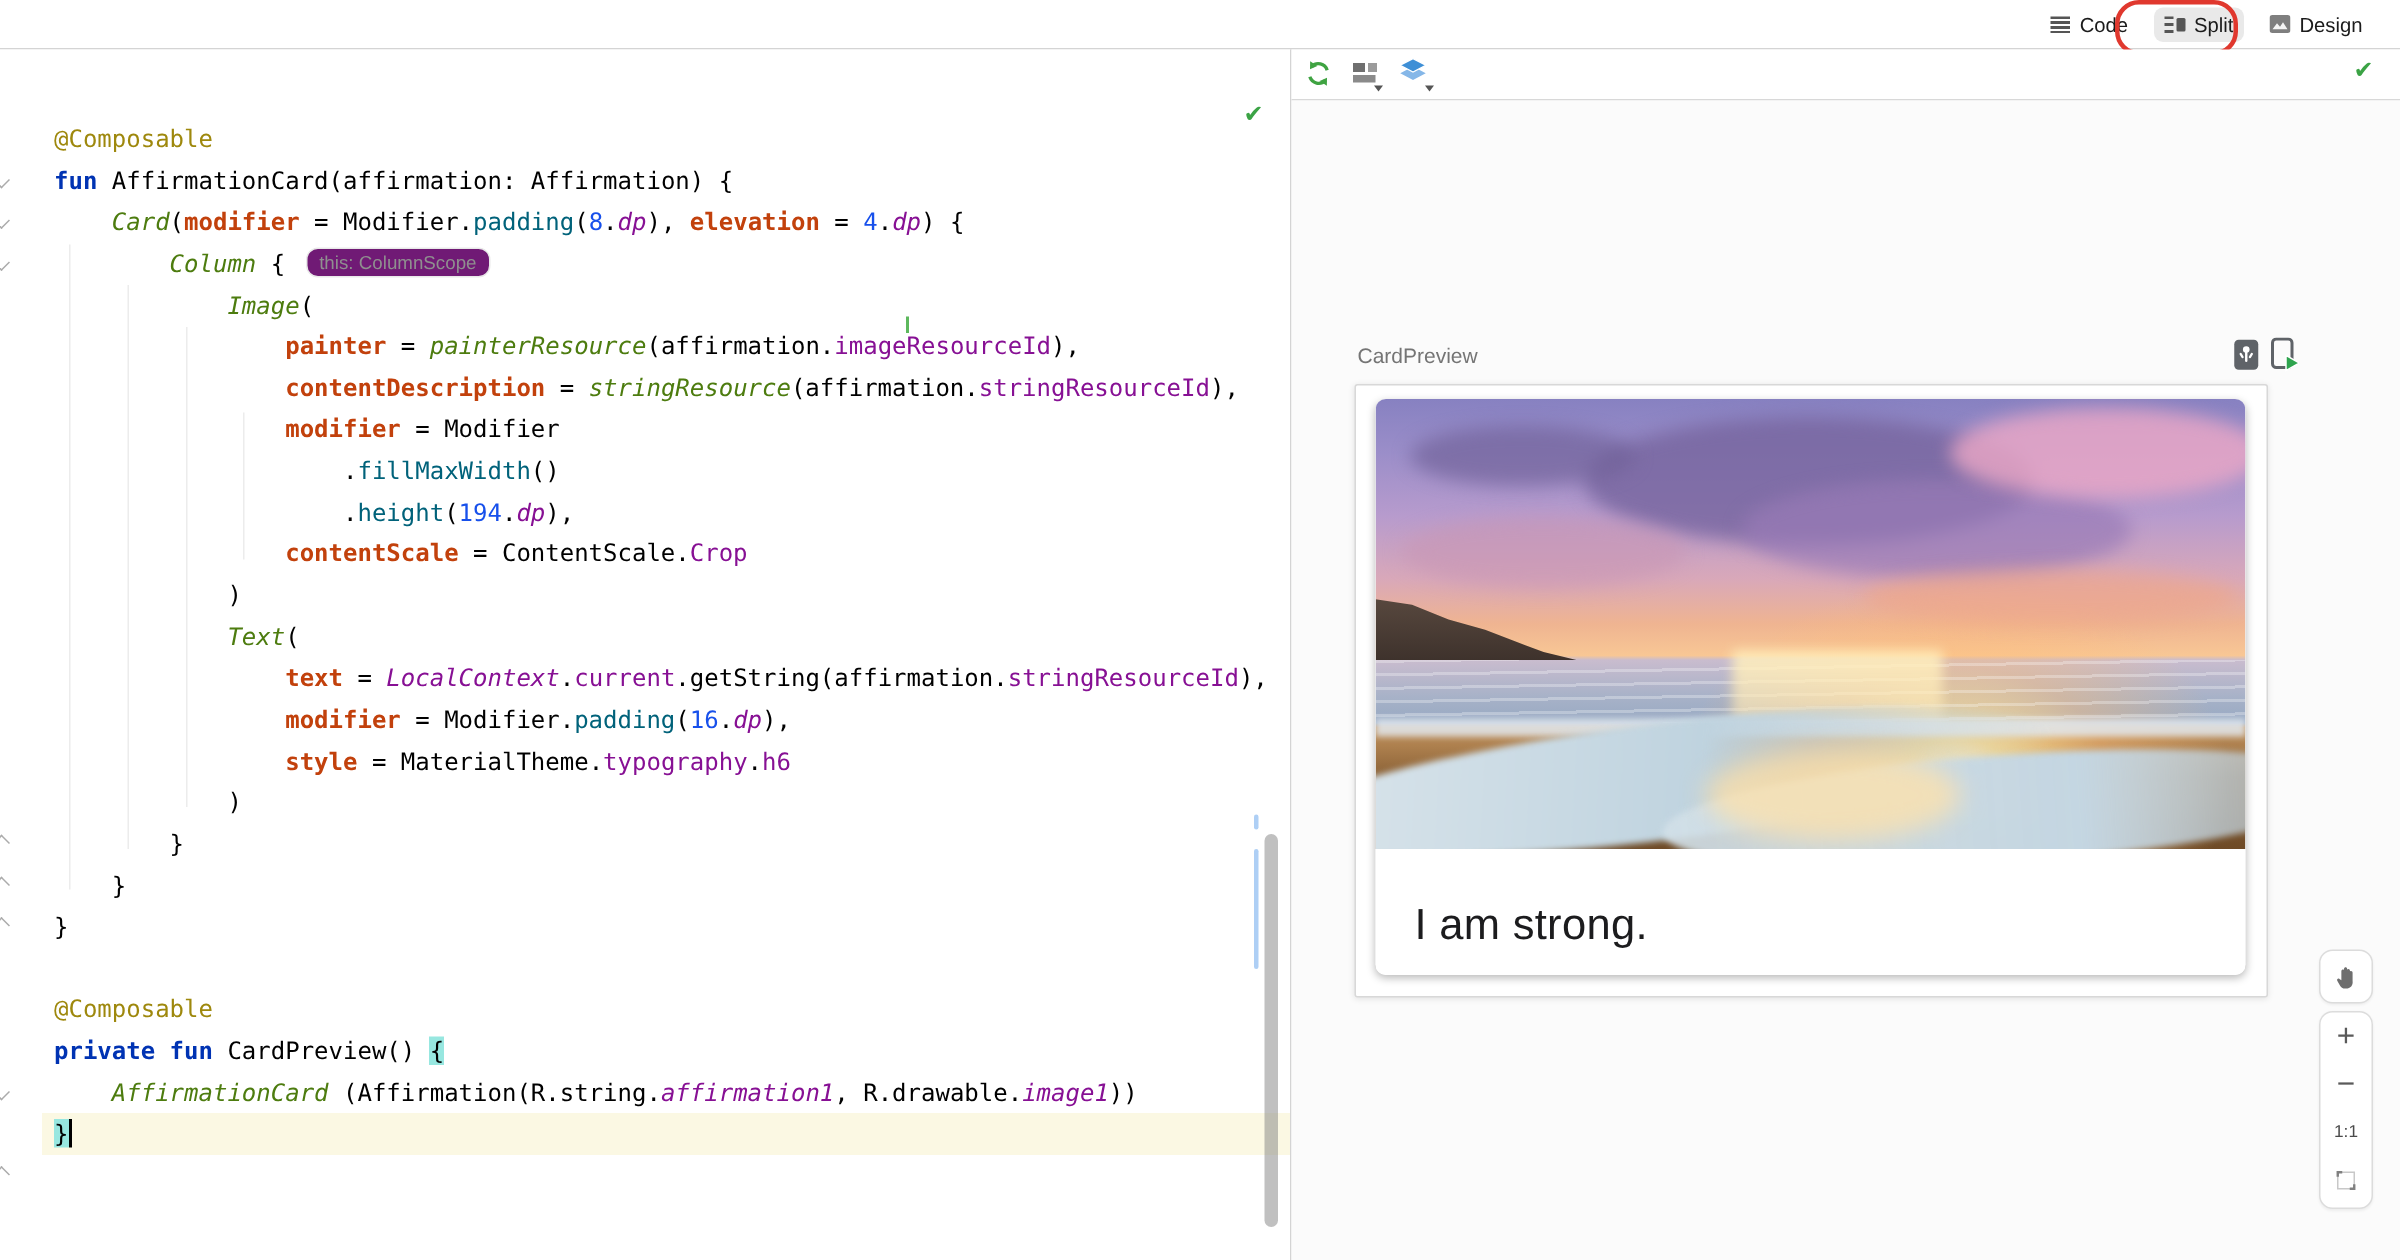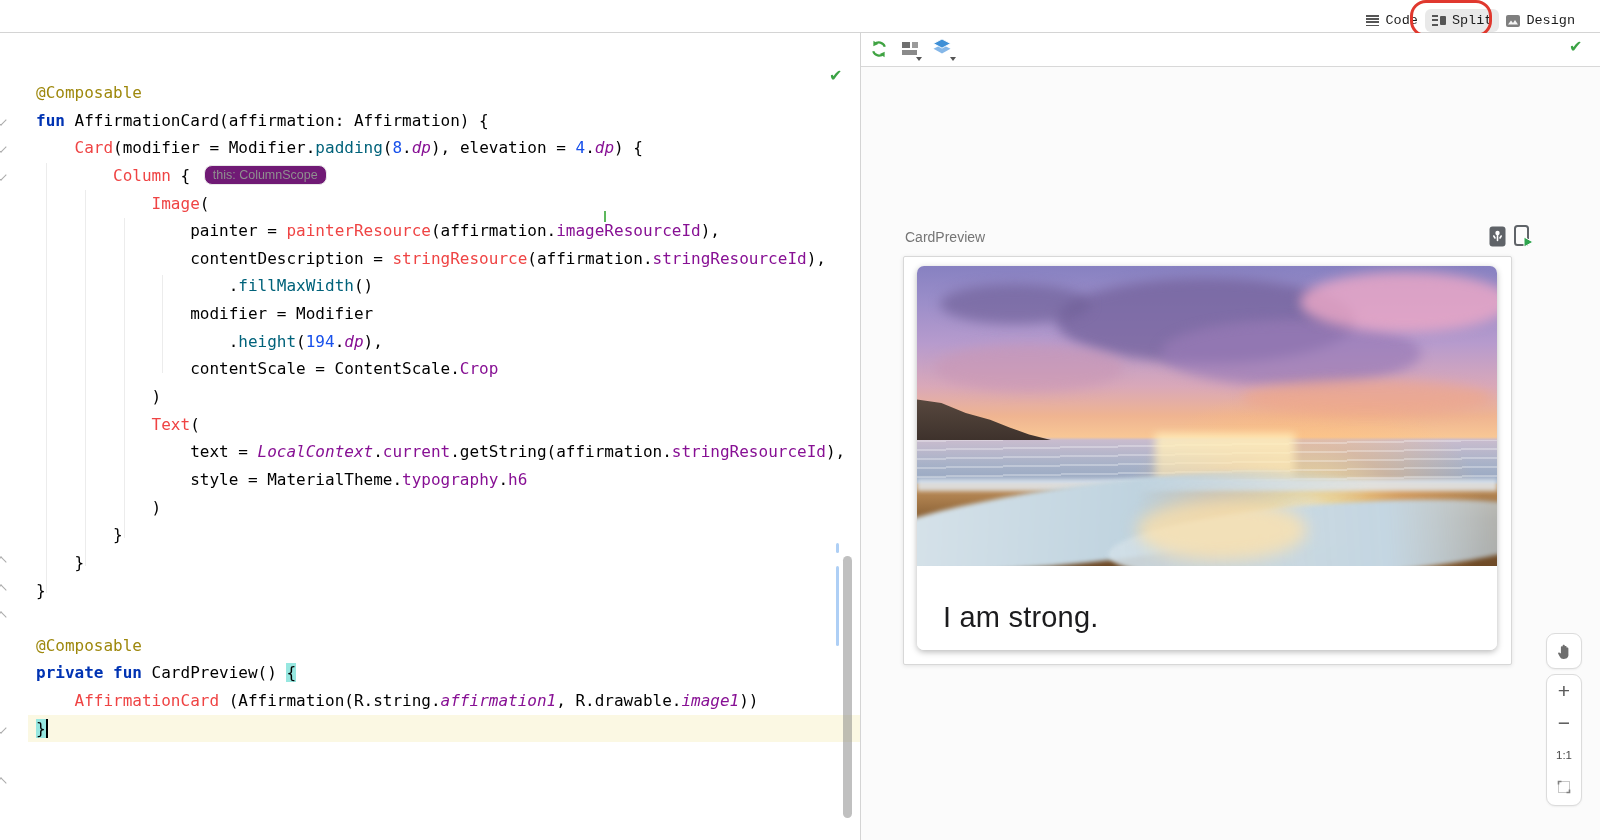--- a/index.html
+++ b/index.html
@@ -1,41 +1,41 @@
 <!DOCTYPE html>
 <html><head>
 <meta charset="utf-8">
 <style>
   html,body{margin:0;padding:0;background:#fff;}
   #app{position:relative;width:1600px;height:840px;background:#fff;overflow:hidden;
        font-family:"Liberation Sans","DejaVu Sans",sans-serif;}
   
   .topbar{position:absolute;left:0;top:0;width:1600px;height:32px;background:#fff;
           border-bottom:1px solid #D4D4D4;}
-  .tabs{position:absolute;right:18px;top:0;height:32px;display:flex;align-items:flex-end;gap:0;font-family:Liberation Mono, monospace;}
+  .tabs{position:absolute;right:18px;top:0;height:32px;display:flex;align-items:center;gap:10px;}
   .vtab{display:flex;align-items:center;gap:6px;font-size:13.5px;color:#1b1b1b;
         padding:4px 7px;border-radius:6px;cursor:default;}
   .vtab.sel{background:#E9E9E9;}
   .bars{width:13px;height:11px;background:repeating-linear-gradient(180deg,#555 0 2px,transparent 2px 3.2px);}
   .split-ic{width:14px;height:11px;position:relative;}
   .split-ic .l{position:absolute;left:0;top:0;width:6px;height:11px;
      background:repeating-linear-gradient(180deg,#555 0 2px,transparent 2px 4.5px);}
   .split-ic .r{position:absolute;right:0;top:1px;width:6px;height:9px;background:#555;border-radius:1px;}
   .red-oval{position:absolute;right:108px;top:0px;width:76px;height:31px;border:3.5px solid #E0382E;
             border-radius:16px;pointer-events:none;}
   
   .editor{position:absolute;left:0;top:33px;width:860px;height:807px;background:#fff;overflow:hidden;}
   #code-lines{position:absolute;left:0;top:46px;width:100%;
      font-family:"DejaVu Sans Mono","Liberation Mono",monospace;font-size:16px;}
   .code-line{height:27.65px;line-height:27.65px;white-space:pre;padding-left:8px;margin-left:28px;}
   .code-line.current{background:#FBF8E3;}
   .c-kw{color:#0033B3;font-weight:600;}
   .c-ann{color:#9E880D;}
-  .c-comp{color:#ef4444;}
-  .c-named{color:#000000;}
+  .c-comp{color:#4d7c0f;font-style:italic;}
+  .c-named{color:#c2410c;font-weight:bold;}
   .c-num{color:#1750EB;}
   .c-prop{color:#871094;}
   .c-propi{color:#871094;font-style:italic;}
   .c-ext{color:#00627A;}
   .c-pl{color:#000;}
   .c-bh{background:#97E7E0;color:#000;}
   .caret{display:inline-block;width:2px;height:19px;background:#000;vertical-align:-4px;}
   .hint-chip{display:inline-block;font-family:"Liberation Sans",sans-serif;font-size:12.5px;
      color:#8F8F8F;background:#701a75;border:1px solid #E9E9E9;border-radius:8px;
      padding:0px 8px;line-height:18px;vertical-align:2px;margin-left:4px;}
@@ -139,27 +139,28 @@
     <div class="iguide" style="left:124px;top:185px;height:320px;"></div>
     <div class="iguide" style="left:162px;top:242px;height:98px;"></div>
     <div id="code-lines">
         <div class="code-line"><span class="c-ann">@Composable</span></div>
         <div class="code-line"><span class="c-kw">fun</span><span class="c-pl"> AffirmationCard(affirmation: Affirmation) {</span></div>
         <div class="code-line"><span class="c-pl">    </span><span class="c-comp">Card</span><span class="c-pl">(</span><span class="c-named">modifier</span><span class="c-pl"> = Modifier.</span><span class="c-ext">padding</span><span class="c-pl">(</span><span class="c-num">8</span><span class="c-pl">.</span><span class="c-propi">dp</span><span class="c-pl">), </span><span class="c-named">elevation</span><span class="c-pl"> = </span><span class="c-num">4</span><span class="c-pl">.</span><span class="c-propi">dp</span><span class="c-pl">) {</span></div>
         <div class="code-line"><span class="c-pl">        </span><span class="c-comp">Column</span><span class="c-pl"> { </span><span class="hint-chip">this: ColumnScope</span></div>
         <div class="code-line"><span class="c-pl">            </span><span class="c-comp">Image</span><span class="c-pl">(</span></div>
         <div class="code-line"><span class="c-pl">                </span><span class="c-named">painter</span><span class="c-pl"> = </span><span class="c-comp">painterResource</span><span class="c-pl">(affirmation.</span><span class="c-prop">imageResourceId</span><span class="c-pl">),</span></div>
         <div class="code-line"><span class="c-pl">                </span><span class="c-named">contentDescription</span><span class="c-pl"> = </span><span class="c-comp">stringResource</span><span class="c-pl">(affirmation.</span><span class="c-prop">stringResourceId</span><span class="c-pl">),</span></div>
+        <div class="code-line"><span class="c-pl">                </span><span class="c-named">modifier</span><span class="c-pl"> = Modifier</span></div>
         <div class="code-line"><span class="c-pl">                    .</span><span class="c-ext">fillMaxWidth</span><span class="c-pl">()</span></div>
-        <div class="code-line"><span class="c-pl">                </span><span class="c-named">modifier</span><span class="c-pl"> = Modifier</span></div>
         <div class="code-line"><span class="c-pl">                    .</span><span class="c-ext">height</span><span class="c-pl">(</span><span class="c-num">194</span><span class="c-pl">.</span><span class="c-propi">dp</span><span class="c-pl">),</span></div>
         <div class="code-line"><span class="c-pl">                </span><span class="c-named">contentScale</span><span class="c-pl"> = ContentScale.</span><span class="c-prop">Crop</span></div>
         <div class="code-line"><span class="c-pl">            )</span></div>
         <div class="code-line"><span class="c-pl">            </span><span class="c-comp">Text</span><span class="c-pl">(</span></div>
         <div class="code-line"><span class="c-pl">                </span><span class="c-named">text</span><span class="c-pl"> = </span><span class="c-propi">LocalContext</span><span class="c-pl">.</span><span class="c-prop">current</span><span class="c-pl">.getString(affirmation.</span><span class="c-prop">stringResourceId</span><span class="c-pl">),</span></div>
+        <div class="code-line"><span class="c-pl">                </span><span class="c-named">modifier</span><span class="c-pl"> = Modifier.</span><span class="c-ext">padding</span><span class="c-pl">(</span><span class="c-num">16</span><span class="c-pl">.</span><span class="c-propi">dp</span><span class="c-pl">),</span></div>
         <div class="code-line"><span class="c-pl">                </span><span class="c-named">style</span><span class="c-pl"> = MaterialTheme.</span><span class="c-prop">typography</span><span class="c-pl">.</span><span class="c-prop">h6</span></div>
         <div class="code-line"><span class="c-pl">            )</span></div>
         <div class="code-line"><span class="c-pl">        }</span></div>
         <div class="code-line"><span class="c-pl">    }</span></div>
         <div class="code-line"><span class="c-pl">}</span></div>
         <div class="code-line"></div>
         <div class="code-line"><span class="c-ann">@Composable</span></div>
         <div class="code-line"><span class="c-kw">private fun</span><span class="c-pl"> CardPreview() </span><span class="c-bh">{</span></div>
         <div class="code-line"><span class="c-pl">    </span><span class="c-comp">AffirmationCard</span><span class="c-pl"> (Affirmation(R.string.</span><span class="c-propi">affirmation1</span><span class="c-pl">, R.drawable.</span><span class="c-propi">image1</span><span class="c-pl">))</span></div>
         <div class="code-line current"><span class="c-bh">}</span><span class="caret"></span></div>

